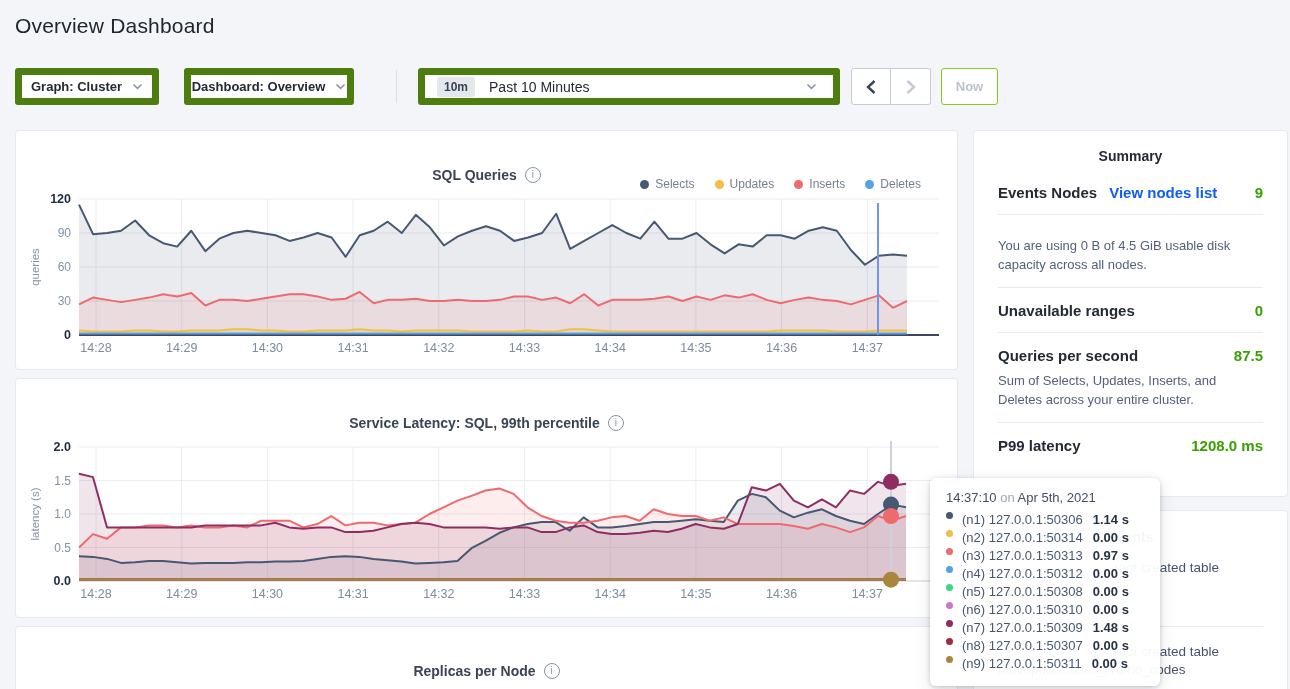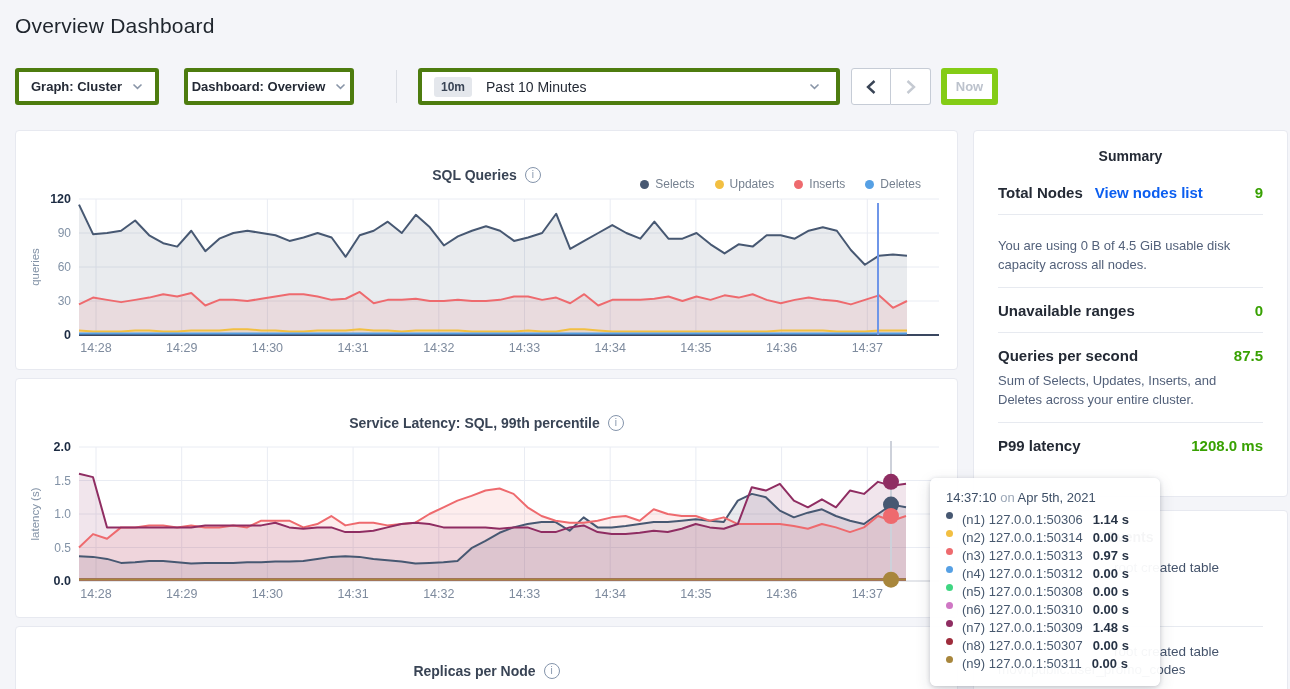--- a/index.html
+++ b/index.html
@@ -3,33 +3,33 @@
 <meta charset="utf-8">
 <style>
   * { margin:0; padding:0; box-sizing:border-box; }
   html,body { width:1290px; height:689px; }
   body { font-family:"Liberation Sans", sans-serif; background:#f4f5f9; position:relative; overflow:hidden; }
   .page { position:relative; width:1290px; height:689px; overflow:hidden; }
 
   .page-title { position:absolute; left:15px; top:14px; font-size:21px; font-weight:500; color:#20262e; letter-spacing:.2px; }
 
   
-  .ctl { position:absolute; height:37px; background:#fff; border:4px solid #4d7c0f; border-radius:3px;
+  .ctl { position:absolute; height:37px; background:#fff; border:7px solid #4d7c0f; border-radius:3px;
          display:flex; align-items:center; cursor:pointer; font-weight:700; font-size:13px; color:#242a35; }
   .dd-graph { left:15px; top:68px; width:144px; justify-content:center; gap:10px; }
   .dd-dashboard { left:184px; top:68px; width:170px; justify-content:center; gap:10px; }
   .vdiv { position:absolute; left:396px; top:70px; width:1px; height:33px; background:#dbdee5; }
   .time-box { left:418px; top:68px; width:422px; padding:0 16px 0 12px; }
   .badge { background:#e4e7ec; border-radius:3px; padding:3px 7px; font-size:12px; font-weight:700; color:#394455; }
   .time-label { margin-left:14px; font-size:14px; font-weight:400; color:#242a35; flex:1; text-align:left; }
   .arrow-group { position:absolute; left:851px; top:68px; display:flex; }
   .arrow-btn { width:40px; height:37px; background:#fff; border:1px solid #c6ccd6; display:flex; align-items:center; justify-content:center; cursor:pointer; }
   .arrow-btn.prev { border-radius:3px 0 0 3px; }
   .arrow-btn.next { border-left:none; border-radius:0 3px 3px 0; }
-  .now-btn { position:absolute; left:941px; top:68px; width:57px; height:37px; background:#fff; border:6px solid #84cc16;
+  .now-btn { position:absolute; left:941px; top:68px; width:57px; height:37px; background:#fff; border:1px solid #84cc16;
              border-radius:3px; font-weight:700; font-size:13px; color:#bcc2cc; display:flex; align-items:center; justify-content:center; }
 
   
   .card { position:absolute; background:#fff; border:1px solid #e7e9f0; border-radius:4px; }
   .chart-card-1 { left:15px; top:130px; width:943px; height:240px; }
   .chart-card-2 { left:15px; top:378px; width:943px; height:240px; }
   .chart-card-3 { left:15px; top:626px; width:943px; height:240px; }
   .chart-head { position:absolute; top:36px; left:0; right:0; display:flex; justify-content:center; align-items:center; gap:8px; }
   .chart-title { font-size:14px; font-weight:700; color:#394455; }
   .info-icon { width:16px; height:16px; border:1px solid #8494ab; border-radius:50%; color:#8494ab; font-size:10px;
@@ -241,21 +241,21 @@
     <div class="chart-head">
       <span class="chart-title">Replicas per Node</span>
       <span class="info-icon">i</span>
     </div>
   </div>
 
   <div class="card summary-card">
     <div class="summary-title">Summary</div>
     <div class="sum-row">
       <div class="sum-head">
-        <span class="sum-label">Total Nodes</span>
+        <span class="sum-label">Events Nodes</span>
         <a class="sum-link">View nodes list</a>
         <span class="sum-value">9</span>
       </div>
     </div>
     <div class="sum-row">
       <div class="sum-desc">You are using 0 B of 4.5 GiB usable disk capacity across all nodes.</div>
     </div>
     <div class="sum-row">
       <div class="sum-head">
         <span class="sum-label">Unavailable ranges</span>

